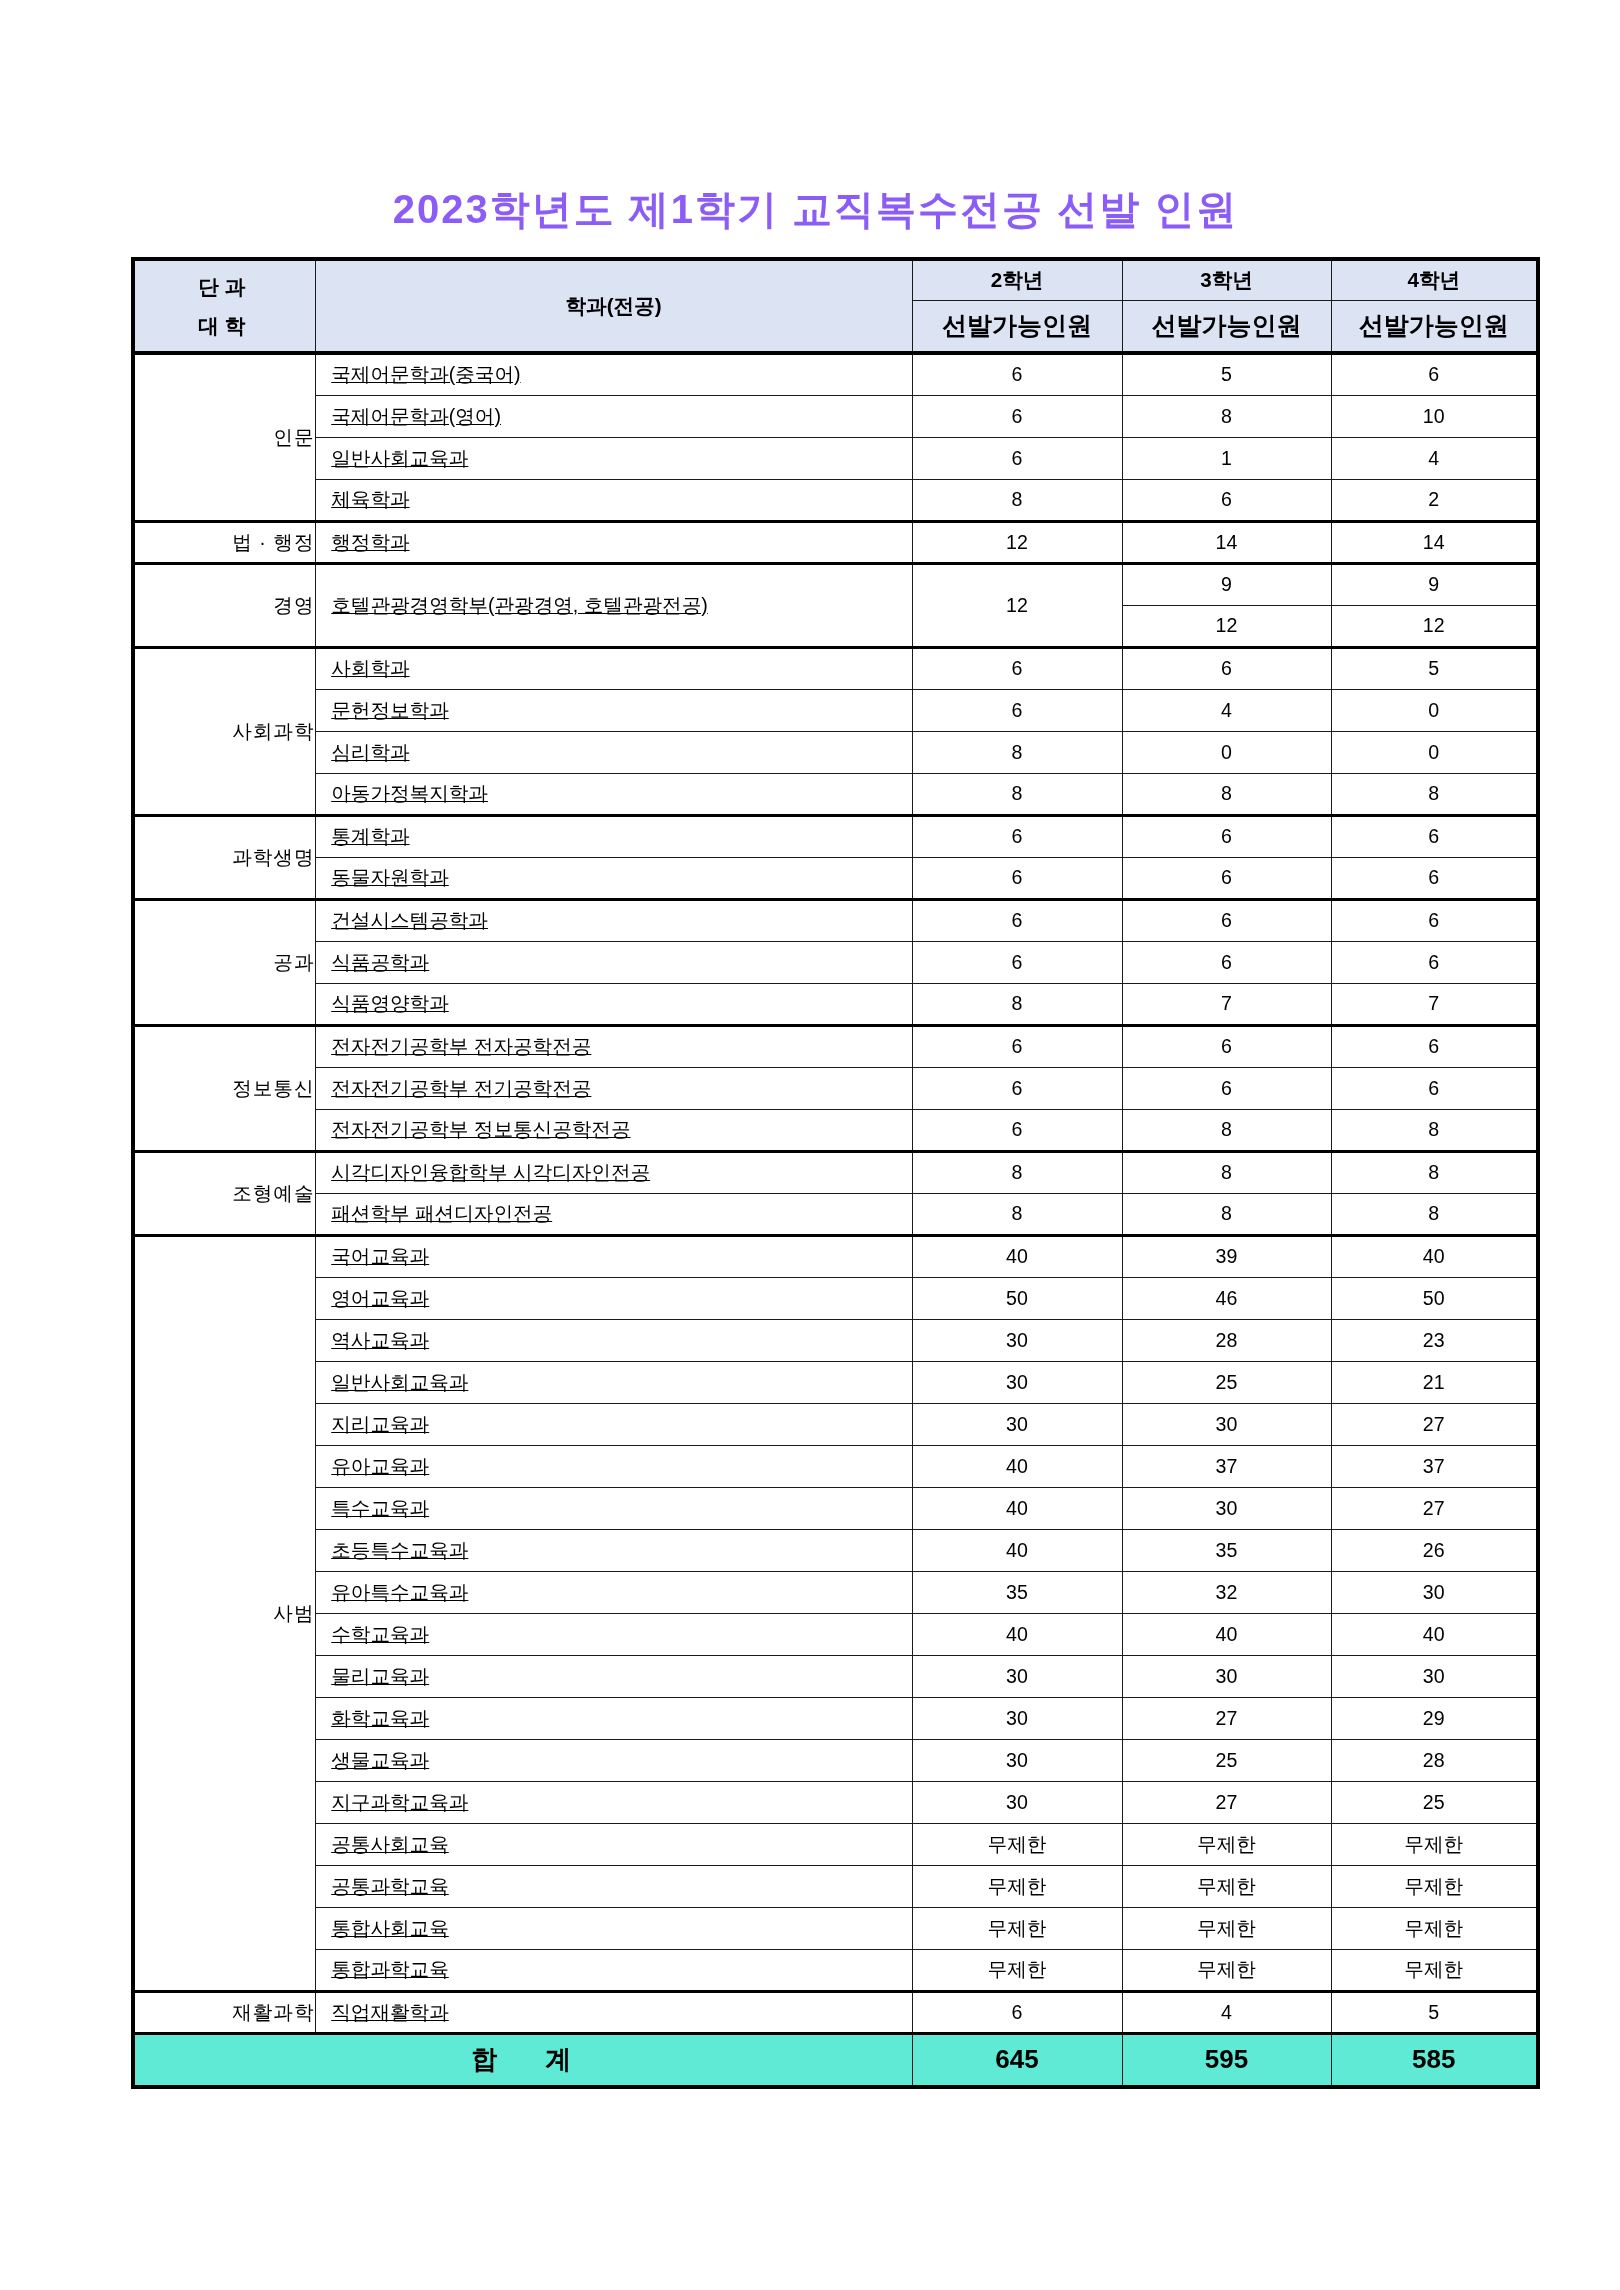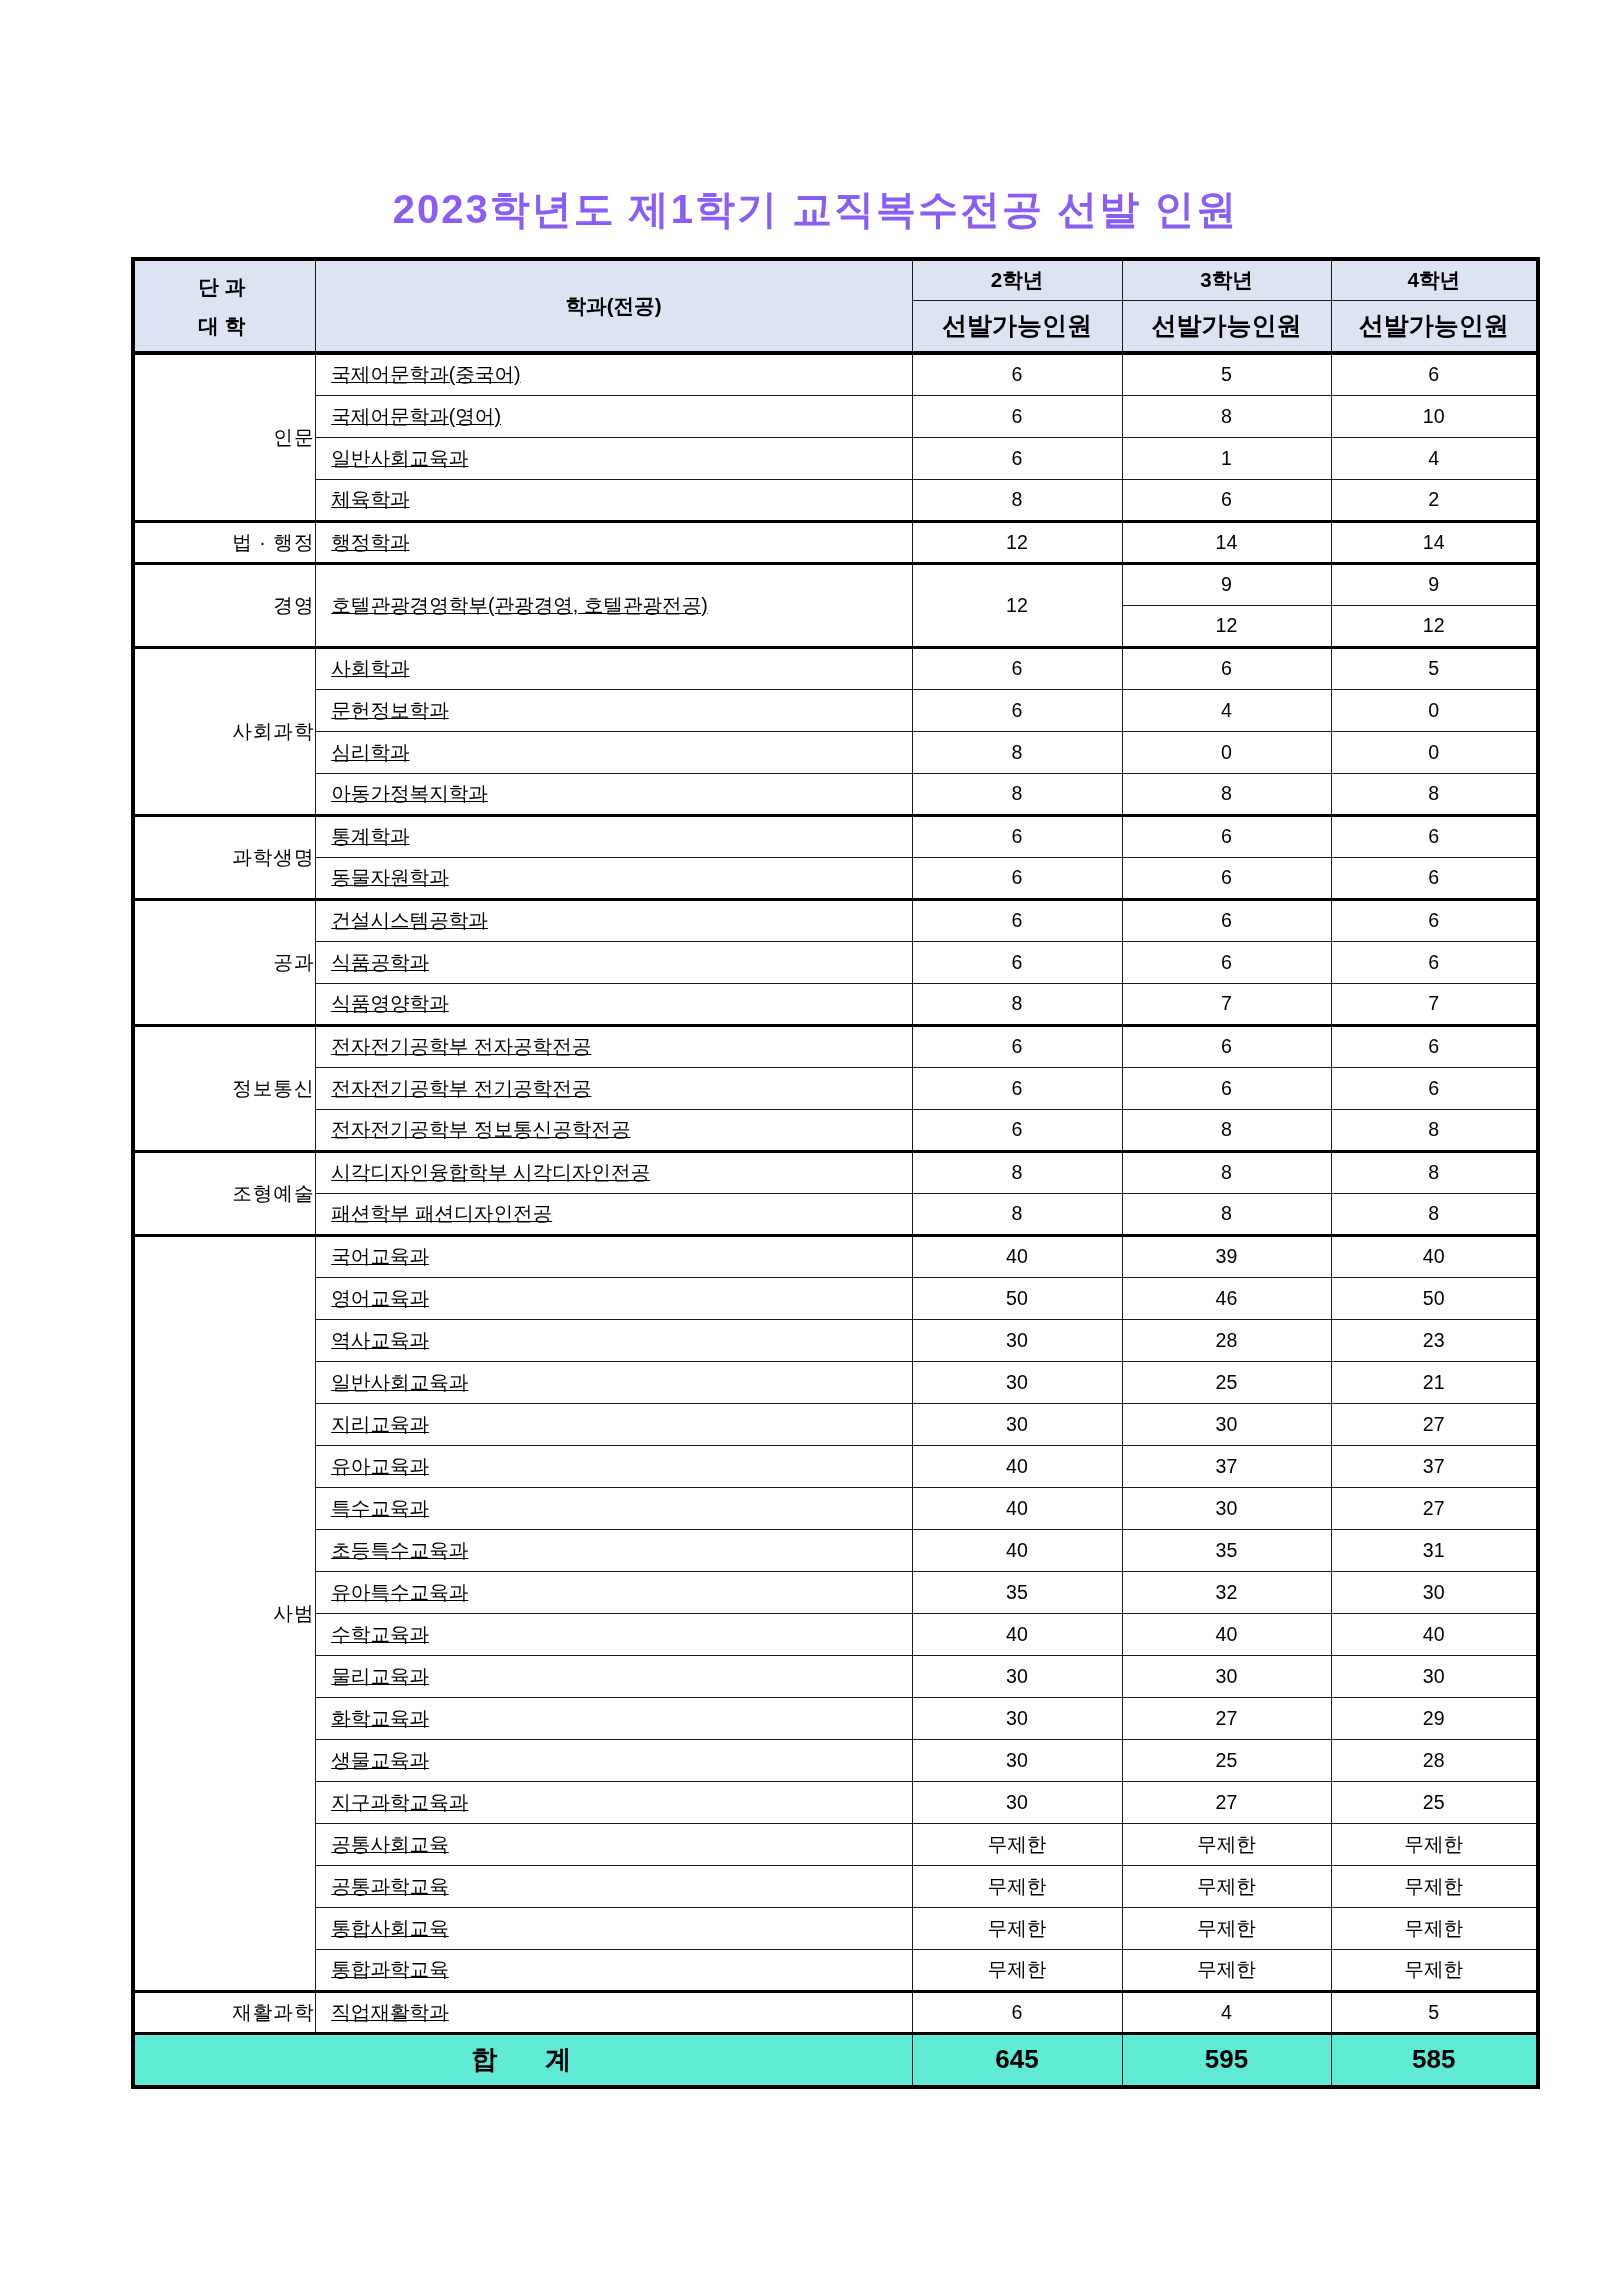--- a/index.html
+++ b/index.html
@@ -289,21 +289,21 @@
         <tr>
           <td class="dept" rowspan="1">특수교육과</td>
           <td class="num">40</td>
           <td class="num">30</td>
           <td class="num">27</td>
         </tr>
         <tr>
           <td class="dept" rowspan="1">초등특수교육과</td>
           <td class="num">40</td>
           <td class="num">35</td>
-          <td class="num">31</td>
+          <td class="num">26</td>
         </tr>
         <tr>
           <td class="dept" rowspan="1">유아특수교육과</td>
           <td class="num">35</td>
           <td class="num">32</td>
           <td class="num">30</td>
         </tr>
         <tr>
           <td class="dept" rowspan="1">수학교육과</td>
           <td class="num">40</td>

